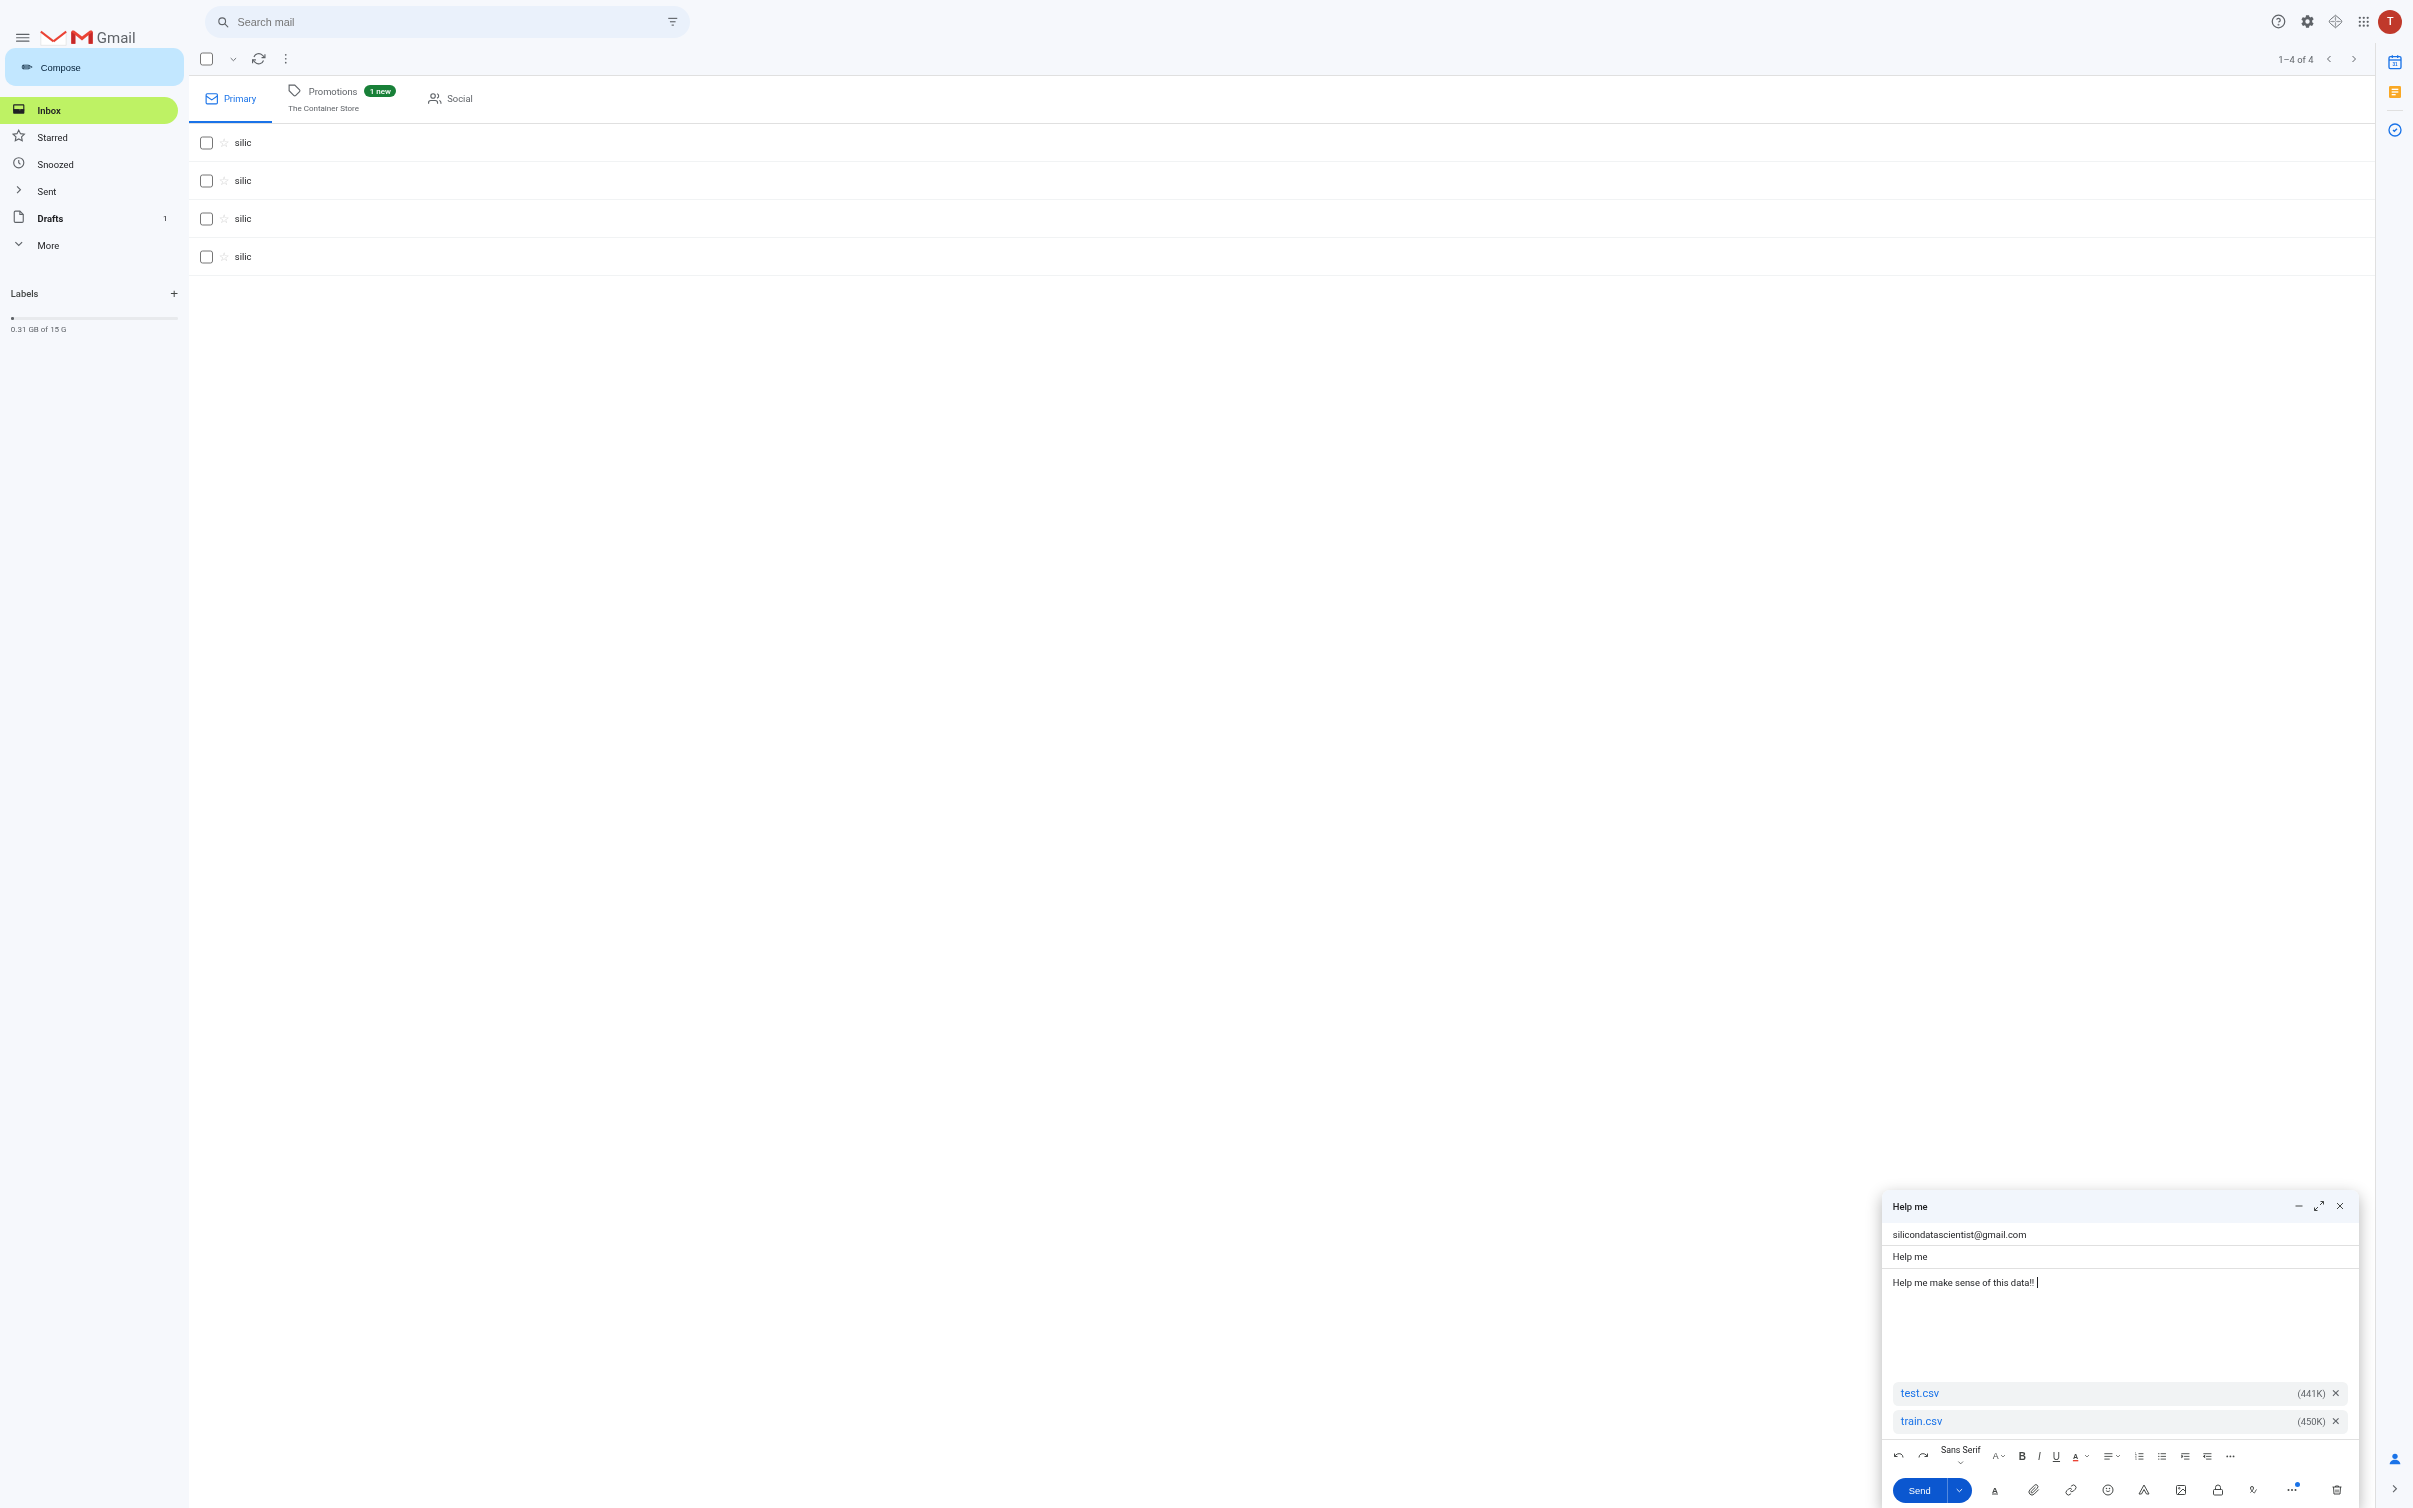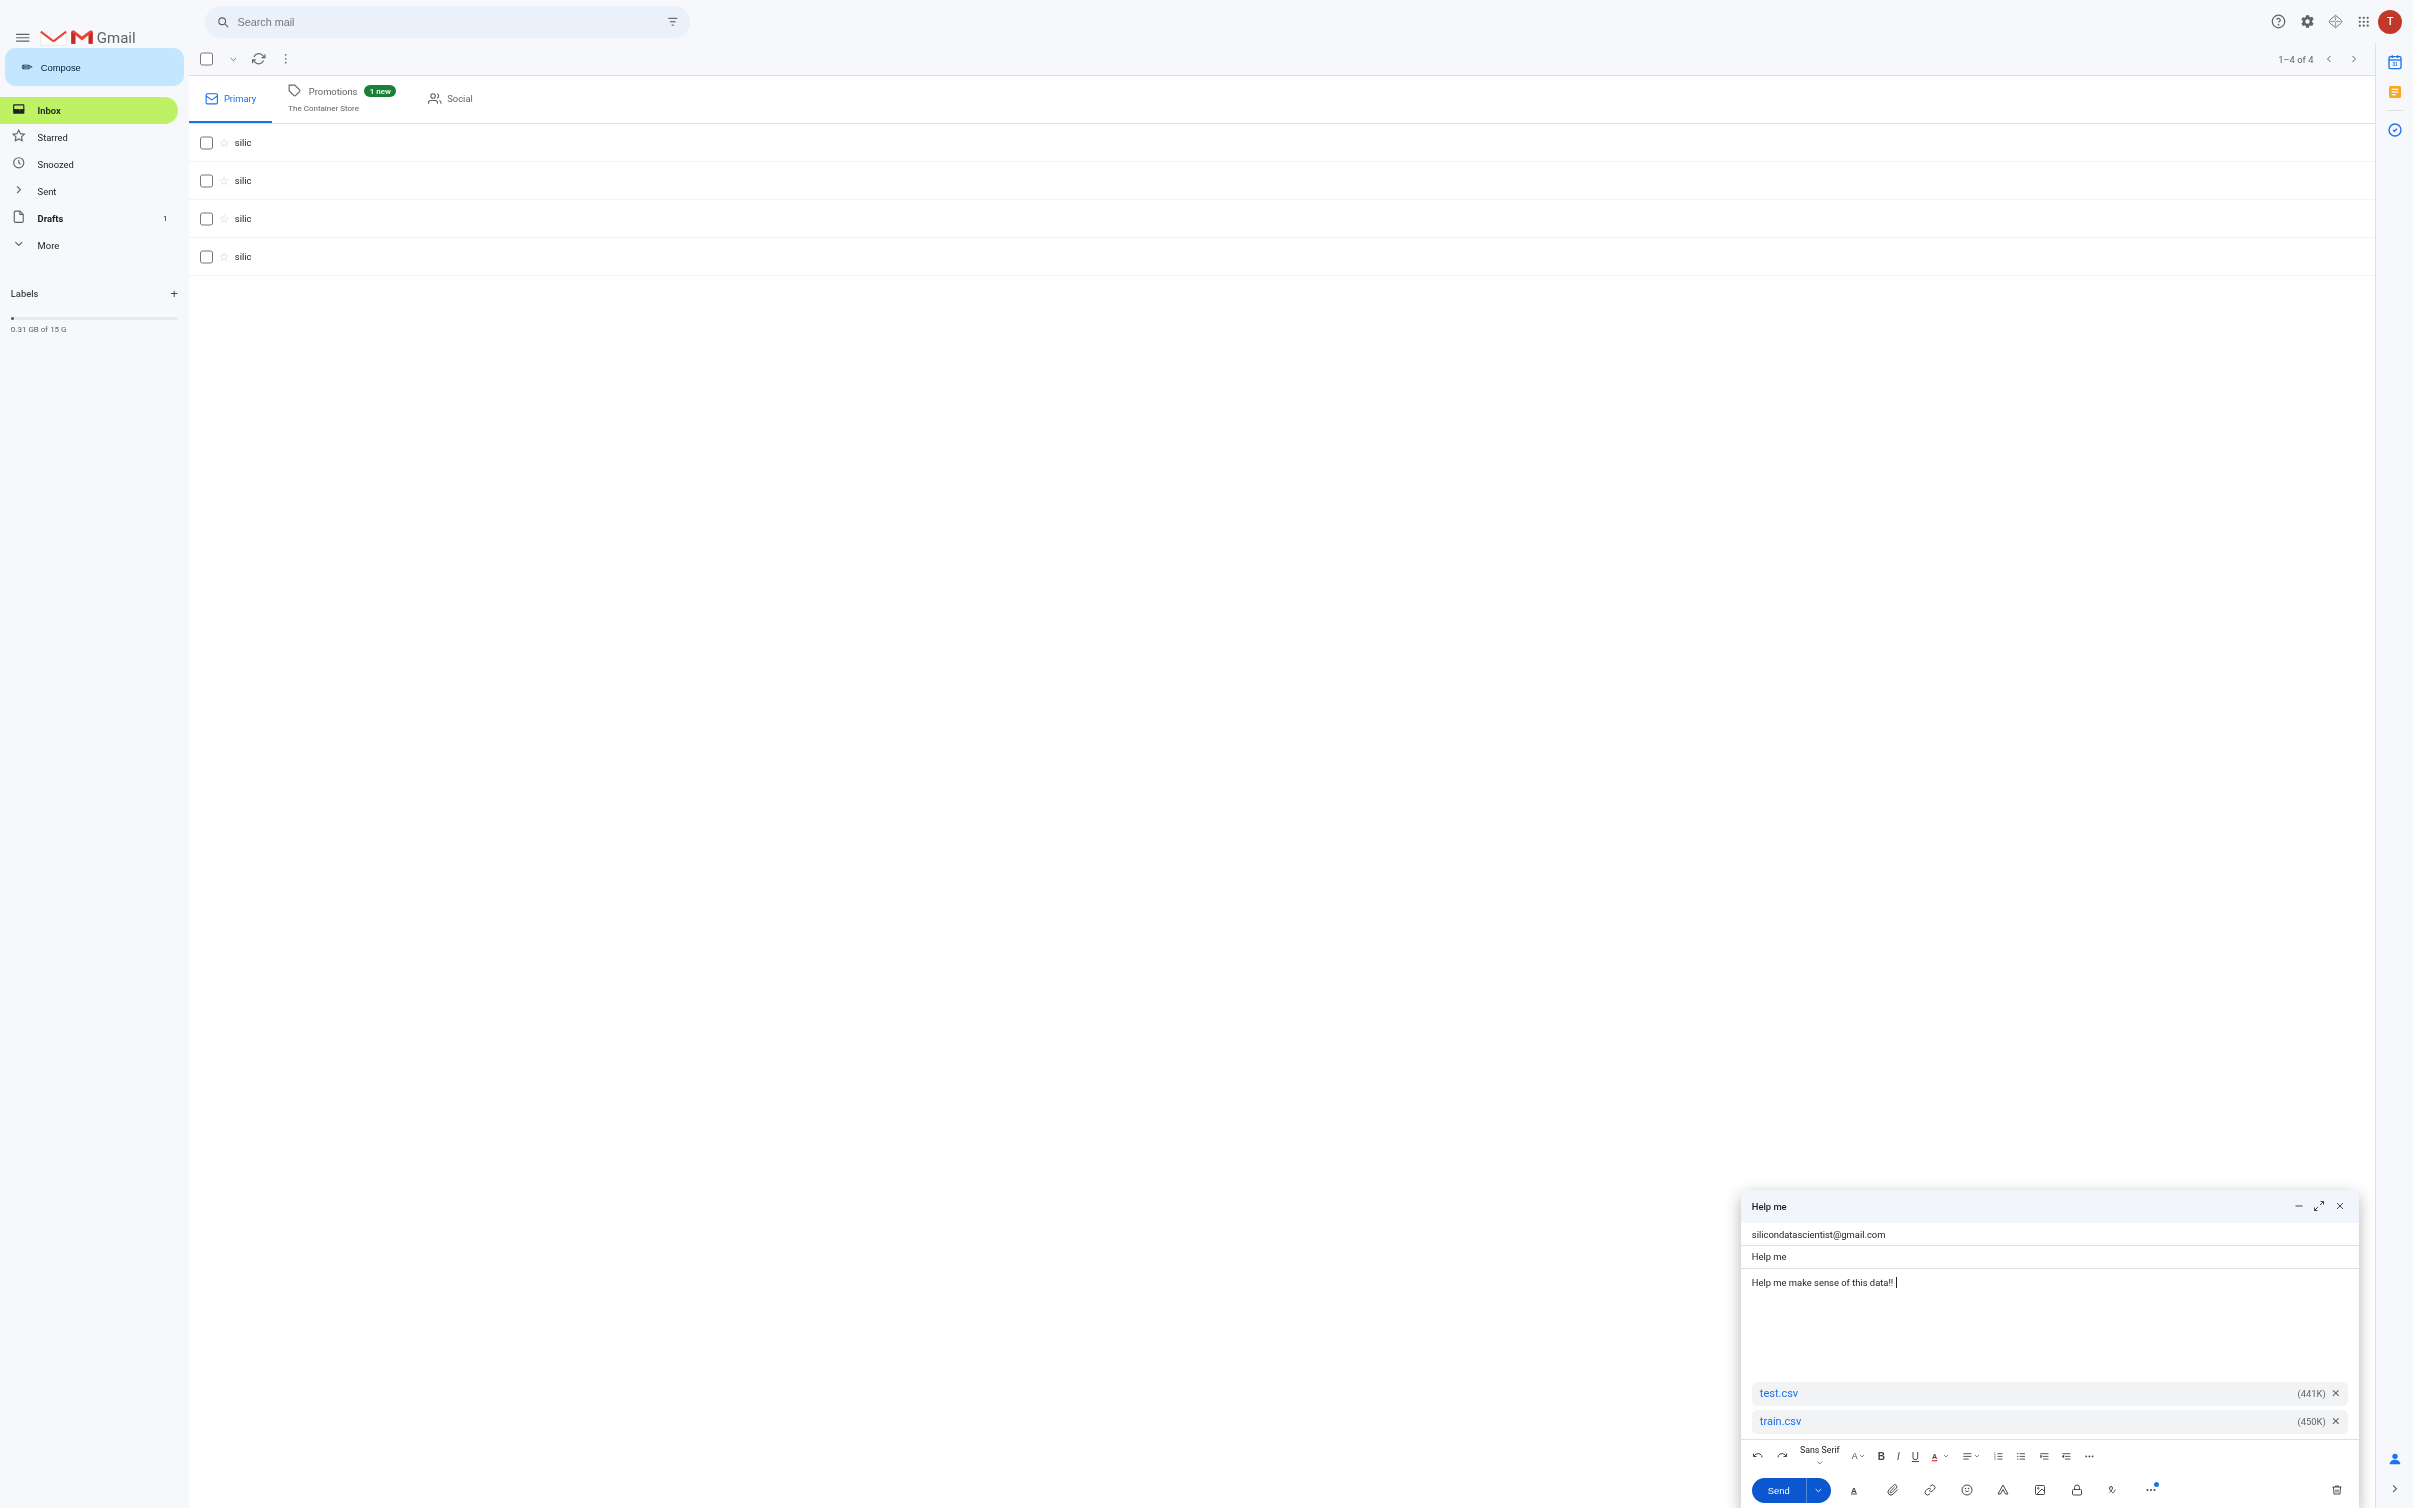--- a/index.html
+++ b/index.html
@@ -66,21 +66,21 @@
     
     .email-rows { flex: 1; overflow-y: auto; background: white; }
     .email-row { display: flex; align-items: center; padding: 5.4px 10.8px; border-bottom: 0.7px solid #f1f3f4; cursor: pointer; height: 38px; }
     .email-checkbox { width: 13.5px; height: 13.5px; margin-right: 5.4px; cursor: pointer; }
     .email-star { color: #ccc; font-size: 12px; margin-right: 5.4px; cursor: pointer; }
     .email-sender { width: 108px; font-size: 9.4px; color: #202124; overflow: hidden; text-overflow: ellipsis; white-space: nowrap; }
     .email-preview { flex: 1; font-size: 9.4px; color: #5f6368; overflow: hidden; text-overflow: ellipsis; white-space: nowrap; margin: 0 10.8px; }
 
     
     .compose-modal {
-      position: fixed; bottom: 0; right: 54px; width: 618px; background: white;
+      position: fixed; bottom: 0; right: 54px; width: 477px; background: white;
       border-radius: 8px 8px 0 0; box-shadow: 0 5.4px 16px rgba(0,0,0,0.3);
       display: flex; flex-direction: column; z-index: 1000; max-height: 404px;
     }
     .compose-header { background: #f2f6fc; padding: 8px 10.8px; border-radius: 8px 8px 0 0; display: flex; align-items: center; cursor: move; }
     .compose-title { font-size: 9.4px; font-weight: 500; color: #202124; flex: 1; }
     .compose-header-btns { display: flex; gap: 2.7px; }
     .compose-hbtn { background: none; border: none; cursor: pointer; padding: 2.7px; border-radius: 50%; color: #444746; font-size: 12px; display: flex; align-items: center; justify-content: center; }
     .compose-to { padding: 5.4px 10.8px; border-bottom: 0.7px solid #e0e0e0; font-size: 9.4px; color: #202124; }
     .compose-subject { padding: 5.4px 10.8px; border-bottom: 0.7px solid #e0e0e0; font-size: 9.4px; color: #202124; }
     .compose-body { flex: 1; padding: 8px 10.8px; font-size: 9.4px; color: #202124; min-height: 108px; overflow-y: auto; }

